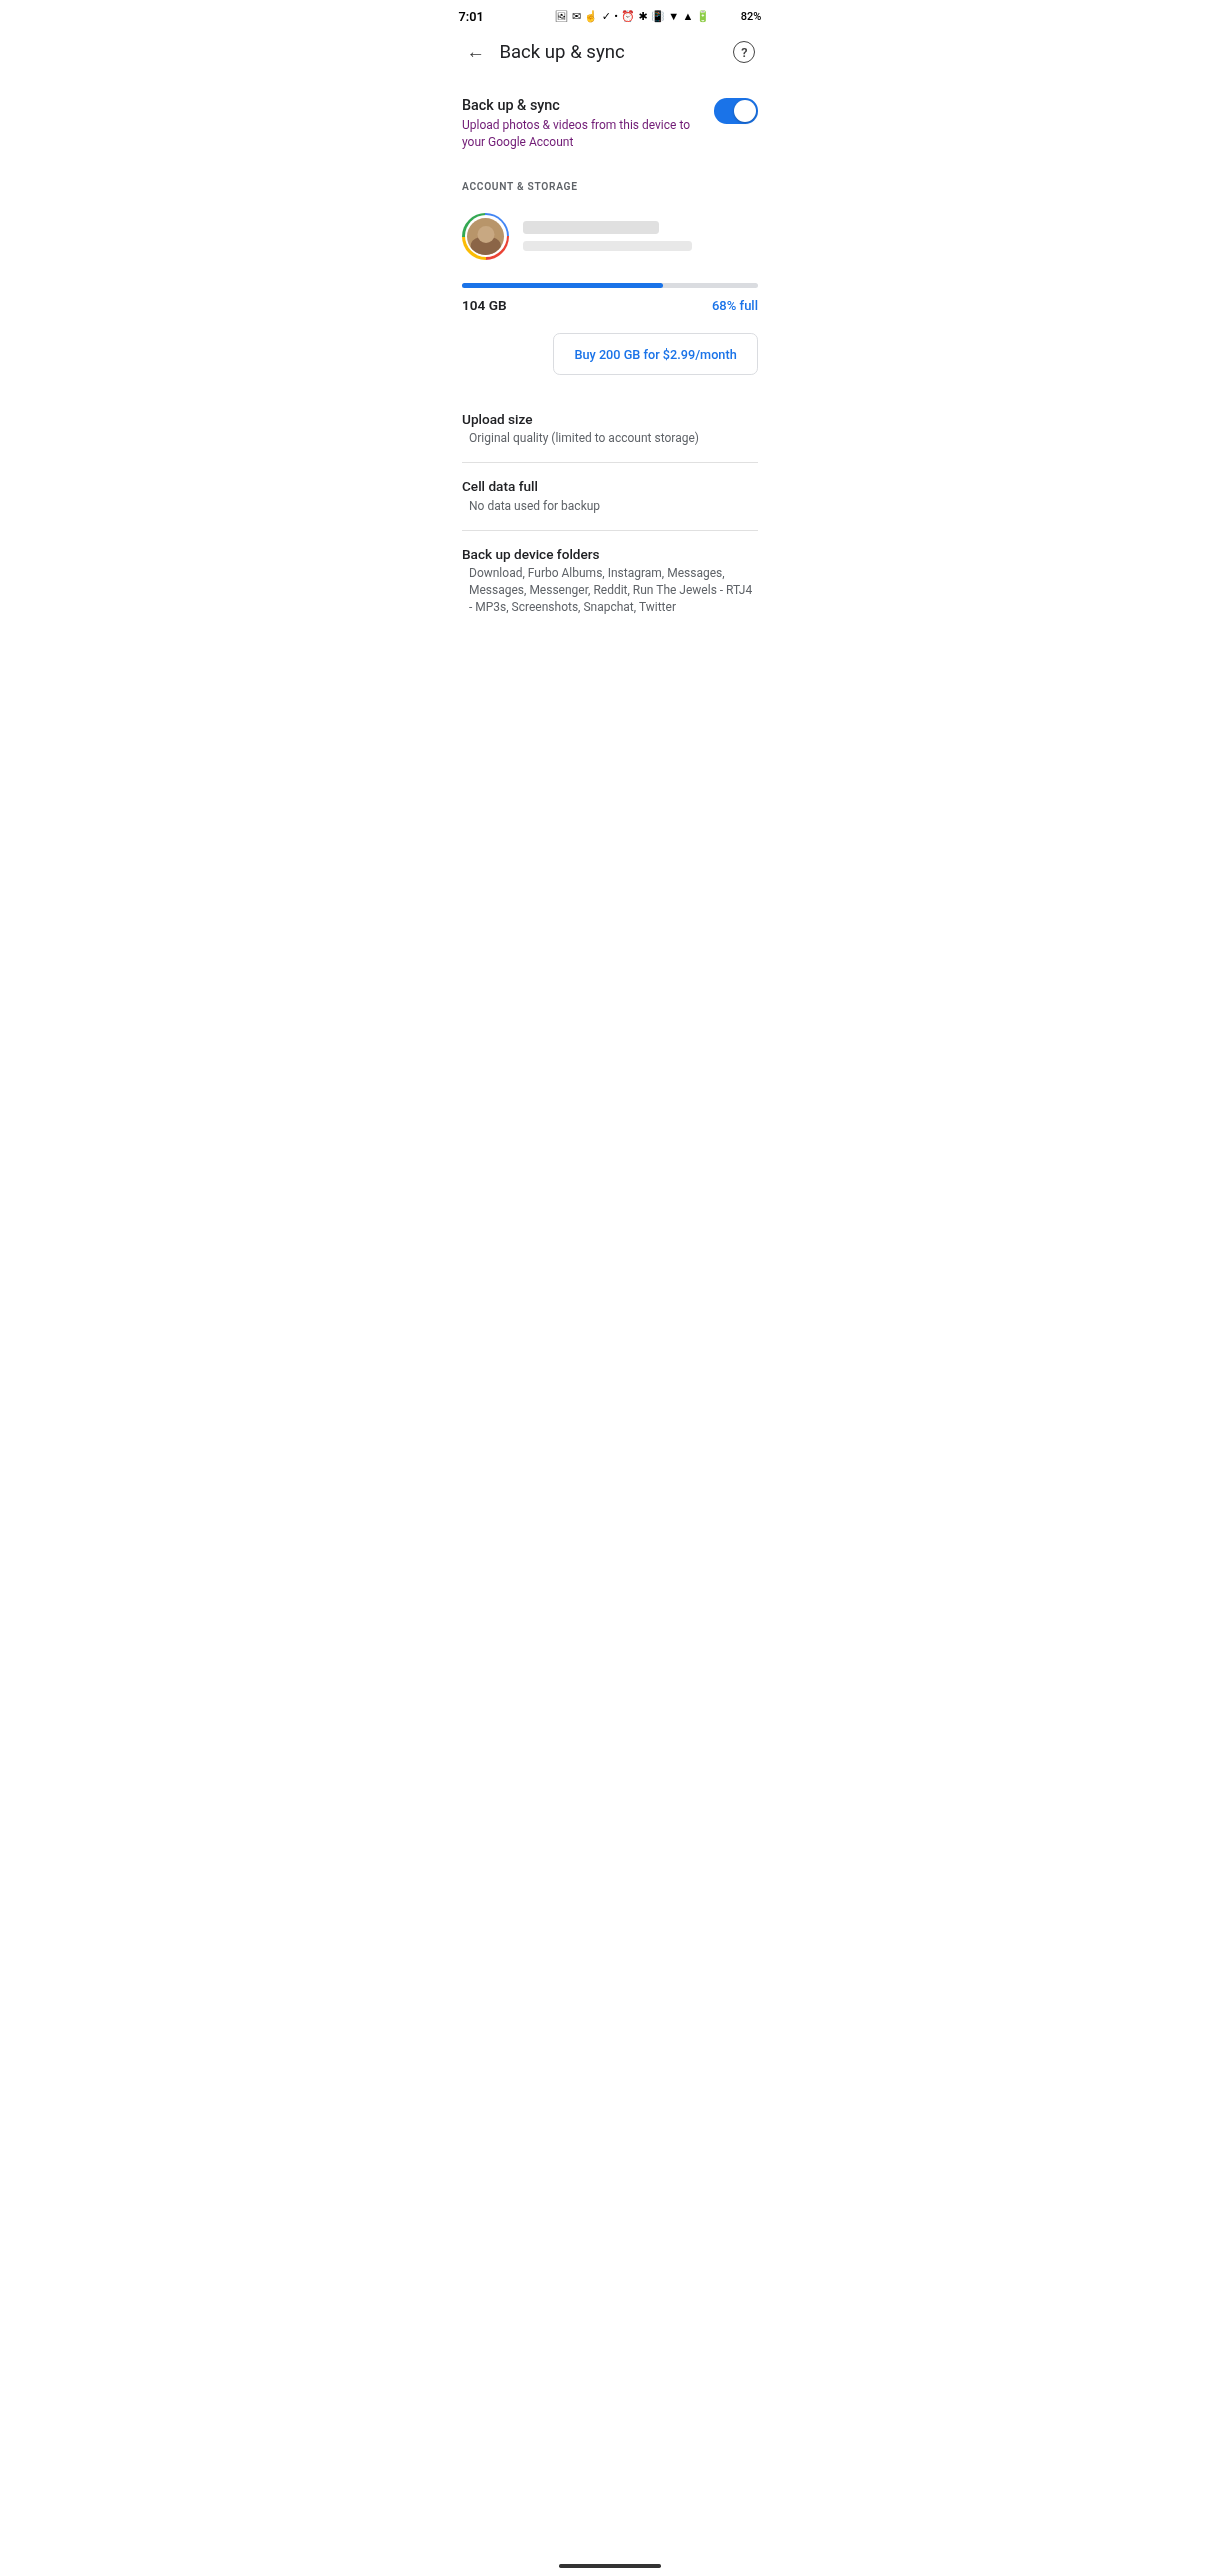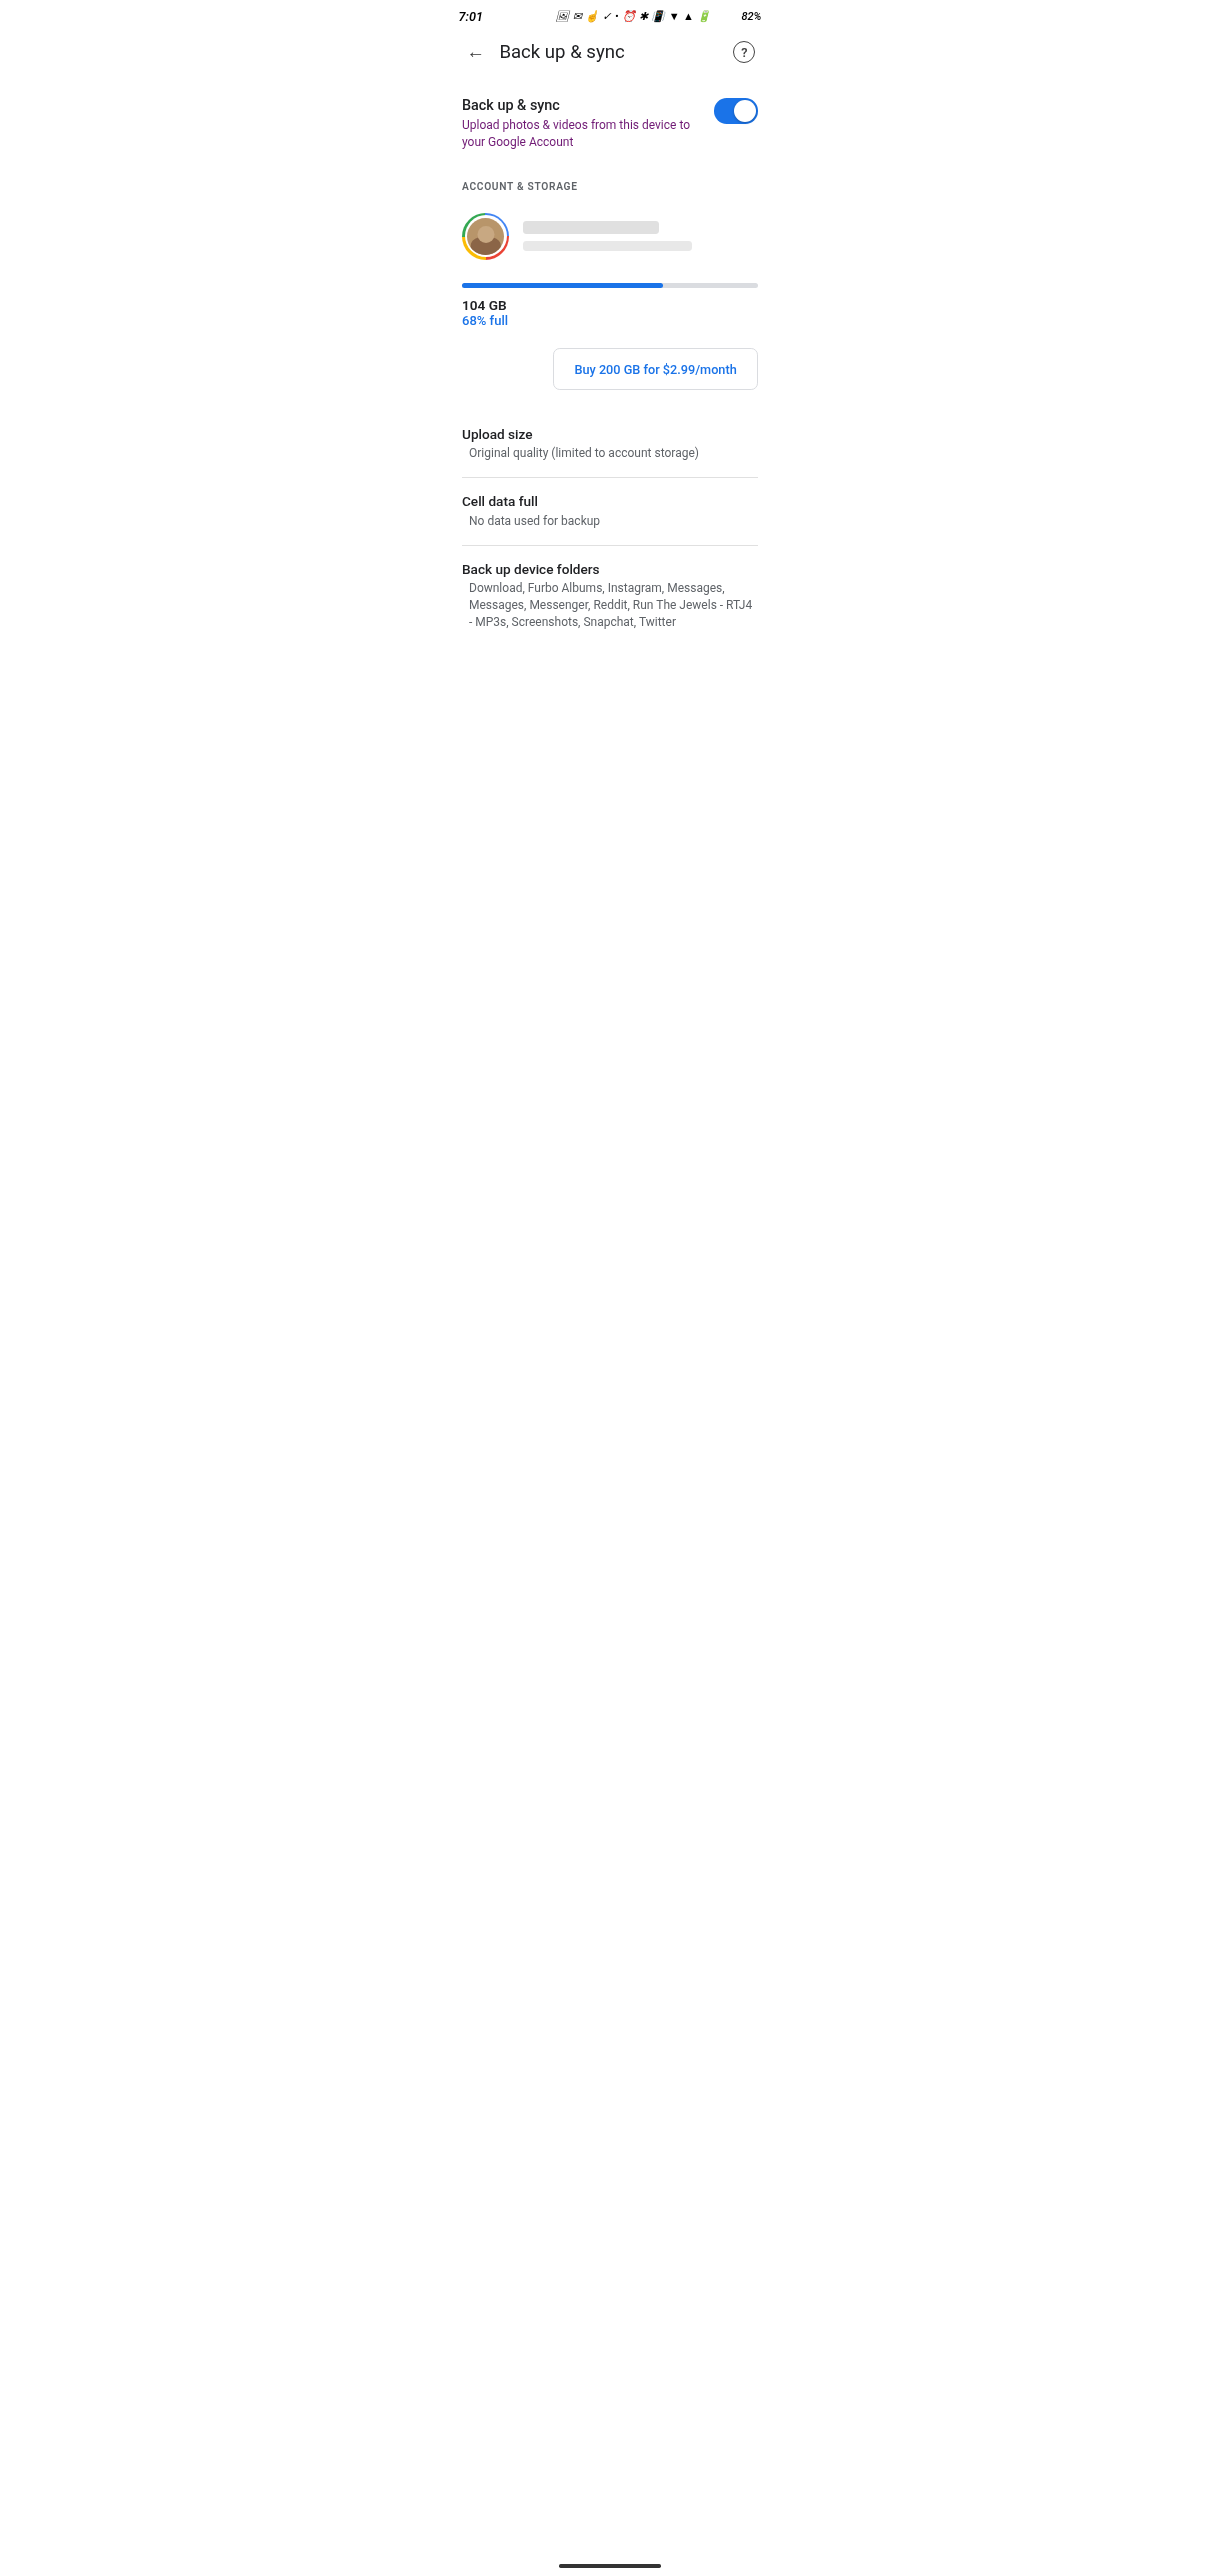--- a/index.html
+++ b/index.html
@@ -15,21 +15,20 @@
       overflow-x: hidden;
     }
 
     
     .status-bar {
       display: flex;
       justify-content: space-between;
       align-items: center;
       padding: 8.5px 13.6px 5.1px 13.6px;
       background: #ffffff;
-      font-style: italic;
     }
 
     .status-time {
       font-size: 12.7px;
       font-weight: 600;
       color: #000;
     }
 
     .status-icons {
       display: flex;
@@ -283,23 +282,22 @@
 
     .storage-bar-fill {
       height: 100%;
       border-radius: 2.5px;
       background: #1a73e8;
     }
 
     .storage-labels {
       display: flex;
       justify-content: space-between;
-      align-items: flex-start;
+      align-items: flex-end;
       margin-top: 8.5px;
-      flex-direction: column;
     }
 
     .storage-total {
       font-size: 13.6px;
       font-weight: 600;
       color: #202124;
     }
 
     .storage-percent {
       font-size: 13px;

